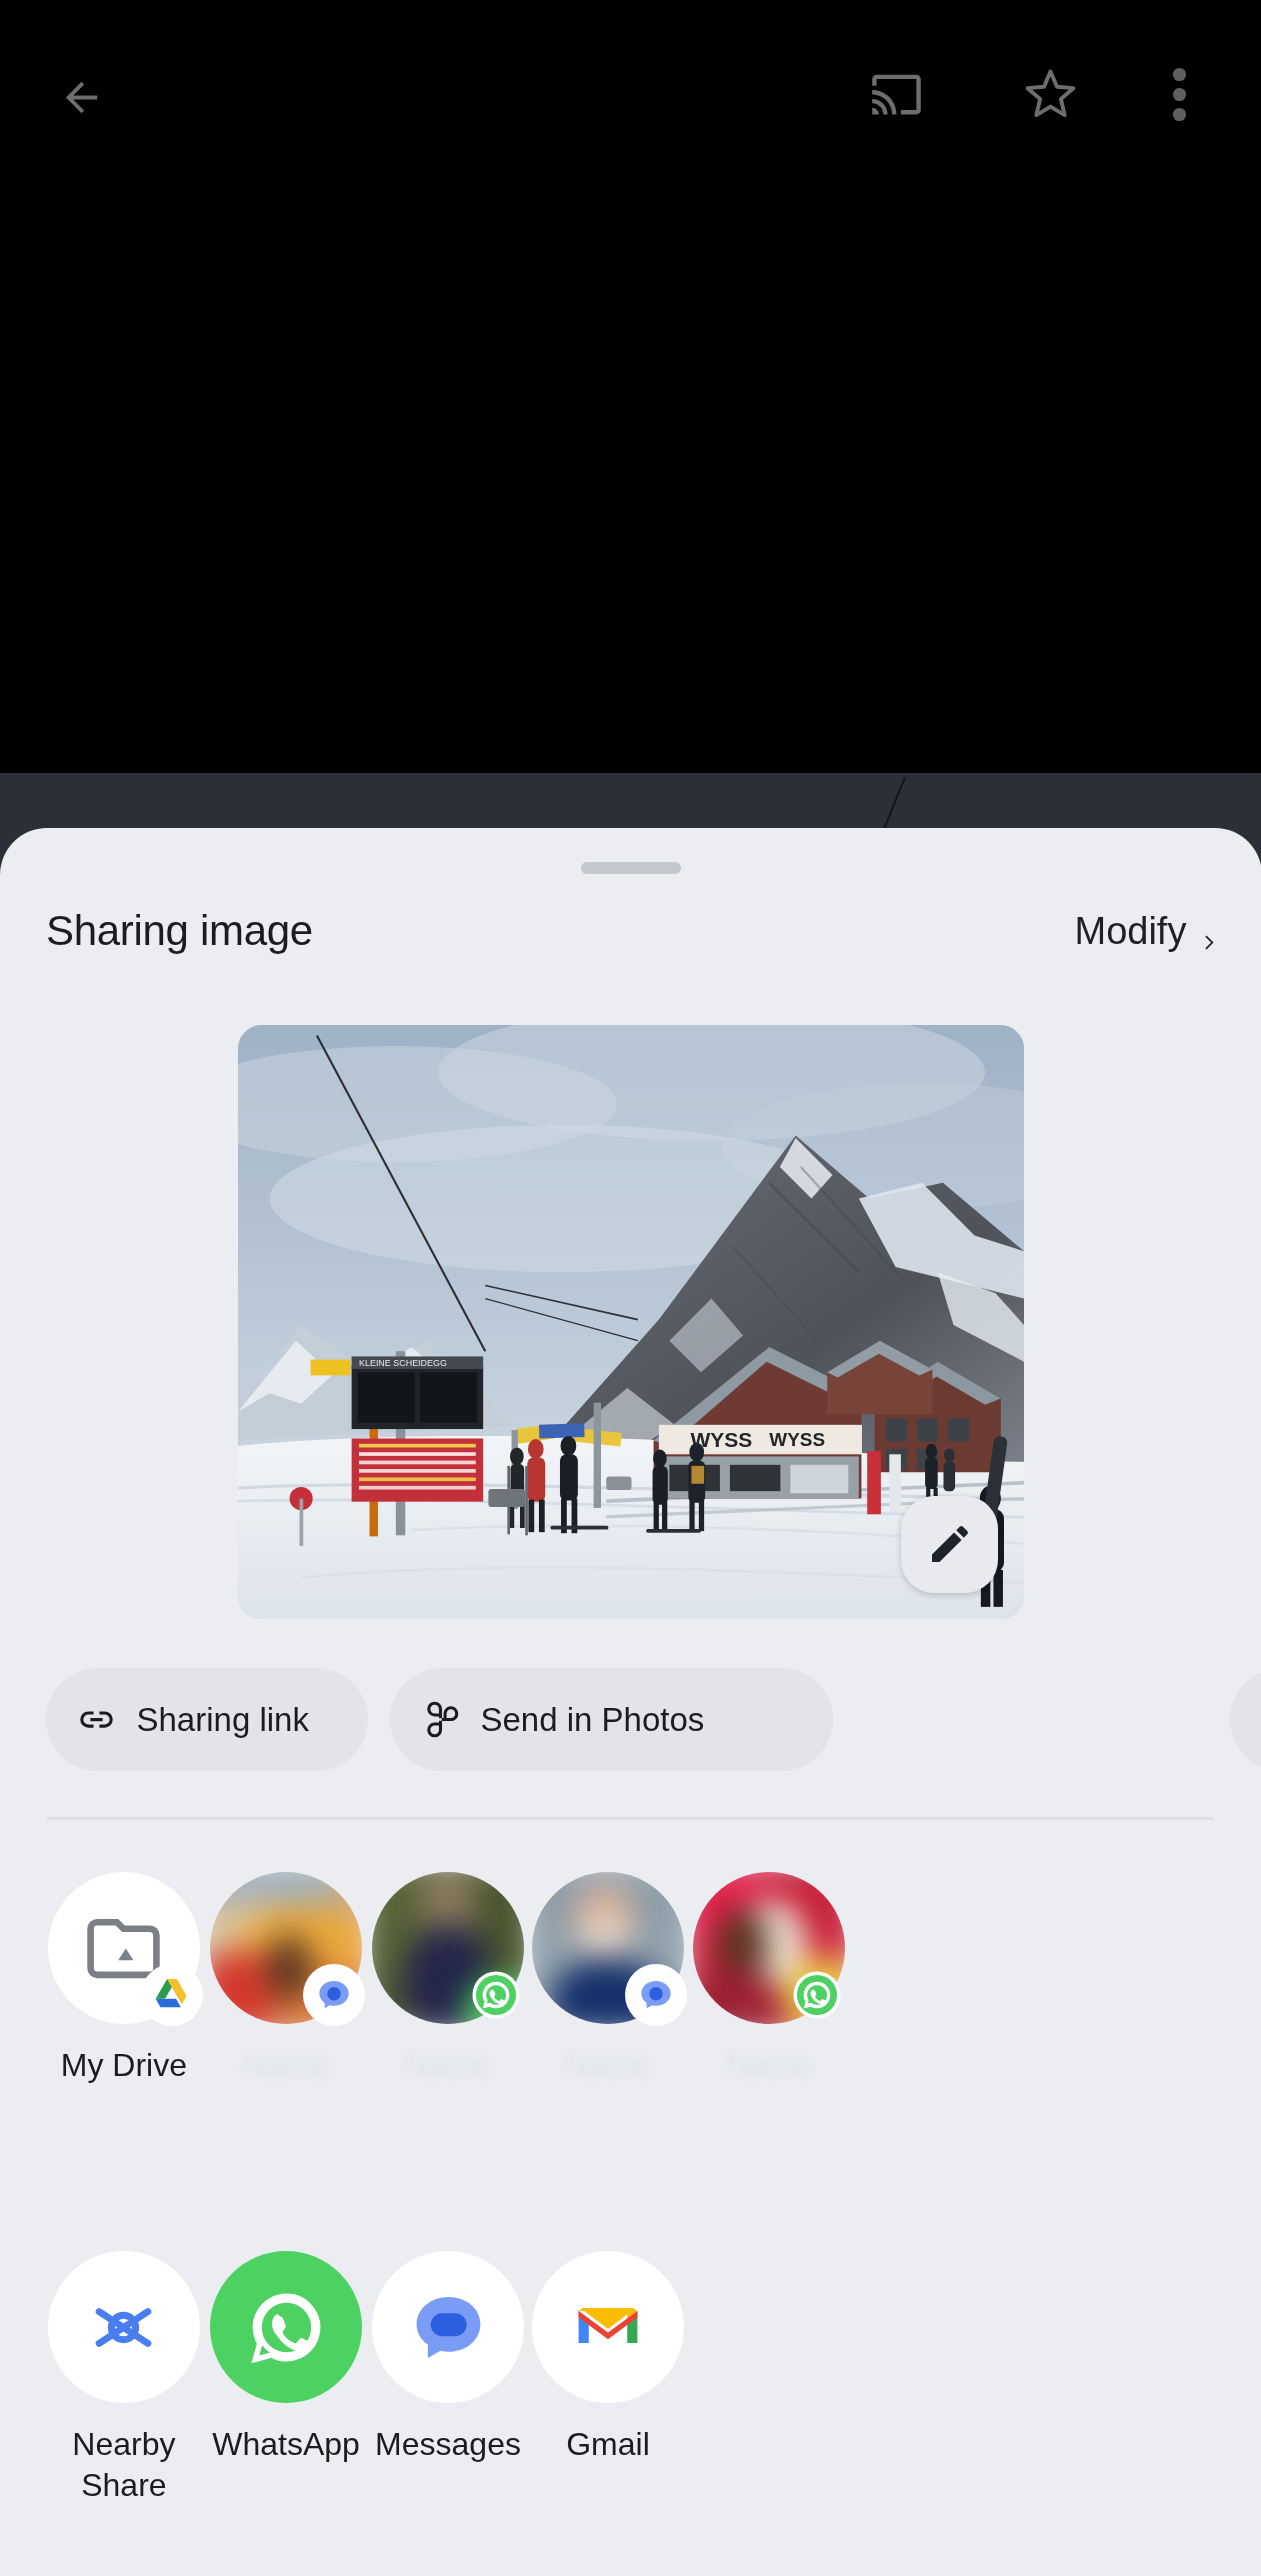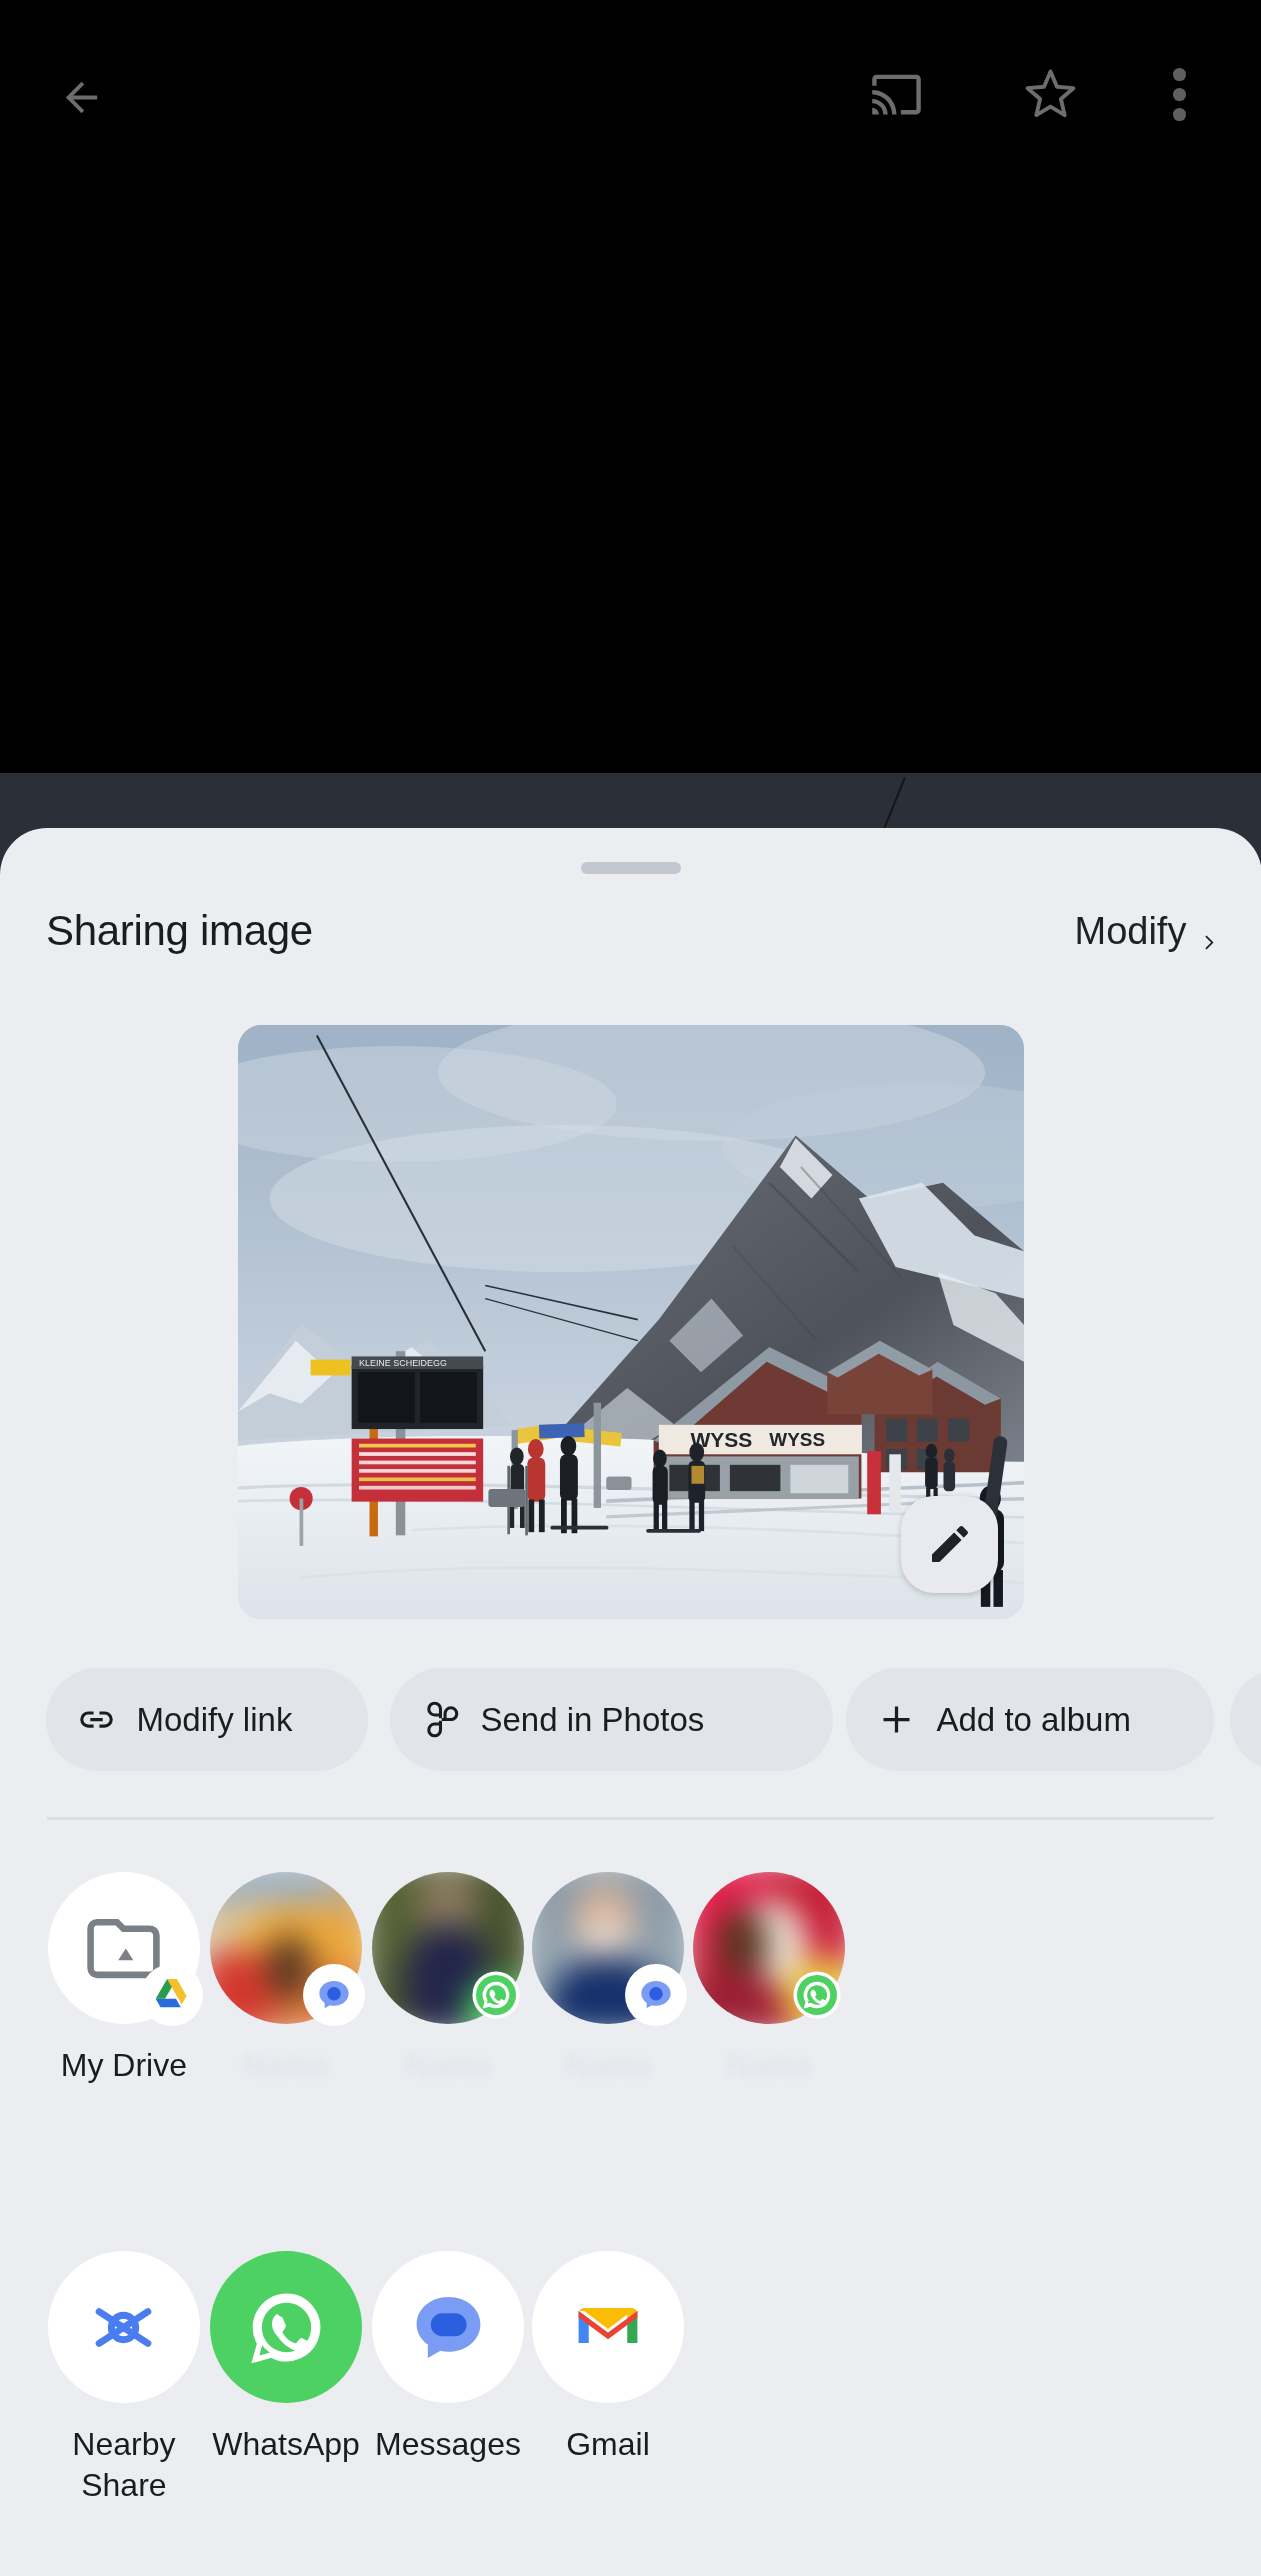--- a/index.html
+++ b/index.html
@@ -366,44 +366,36 @@
   </div>
 
   <div class="chips">
 
     <div class="chip" id="chip0">
       <span class="chip-ic">
         <svg viewBox="0 0 24 24" width="39" height="39">
           <path d="M3.9 12a3.1 3.1 0 0 1 3.1-3.1h3.2V7H7a5 5 0 0 0 0 10h3.2v-1.9H7A3.1 3.1 0 0 1 3.9 12zM8.2 13h7.6v-2H8.2v2zM17 7h-3.2v1.9H17a3.1 3.1 0 0 1 0 6.2h-3.2V17H17a5 5 0 0 0 0-10z" fill="#1b1c1e"></path>
         </svg>
       </span>
-      <span class="chip-label">Modify link</span>
+      <span class="chip-label">Sharing link</span>
     </div>
 
     <div class="chip" id="chip1">
       <span class="chip-ic">
         <svg viewBox="0 0 24 24" width="39" height="39" fill="none" stroke="#1b1c1e" stroke-width="1.9">
           <path d="M12 11.2V5.6A3.6 3.6 0 0 0 8.4 2 3.6 3.6 0 0 0 4.8 5.6c0 2 1.6 3.6 3.6 3.6h3.6"></path>
           <path d="M12.8 12h5.6A3.6 3.6 0 0 0 22 8.4a3.6 3.6 0 0 0-3.6-3.6c-2 0-3.6 1.6-3.6 3.6V12"></path>
           <path d="M12 12.8v5.6A3.6 3.6 0 0 1 8.4 22a3.6 3.6 0 0 1-3.6-3.6c0-2 1.6-3.6 3.6-3.6H12"></path>
           <path d="M11.2 12H5.6A3.6 3.6 0 0 1 2 15.6 3.6 3.6 0 0 1 5.6 19.2" opacity="0"></path>
           <path d="M11.2 12.8H5.6A3.6 3.6 0 0 0 2 16.4 3.6 3.6 0 0 0 5.6 20c2 0 3.6-1.6 3.6-3.6v-3.6" opacity="0"></path>
         </svg>
       </span>
       <span class="chip-label">Send in Photos</span>
     </div>
 
-    <div class="chip" id="chip2">
-      <span class="chip-ic">
-        <svg viewBox="0 0 24 24" width="39" height="39">
-            <path d="M11 4h2v7h7v2h-7v7h-2v-7H4v-2h7z" fill="#1b1c1e"></path>
-          </svg>
-      </span>
-      <span class="chip-label">Add to album</span>
-    </div>
 
     <div class="chip" id="chip3">
 
       <span class="chip-label"></span>
     </div>
   </div>
 
   <div class="divider"></div>
 
   <div class="row" id="rowContacts">

